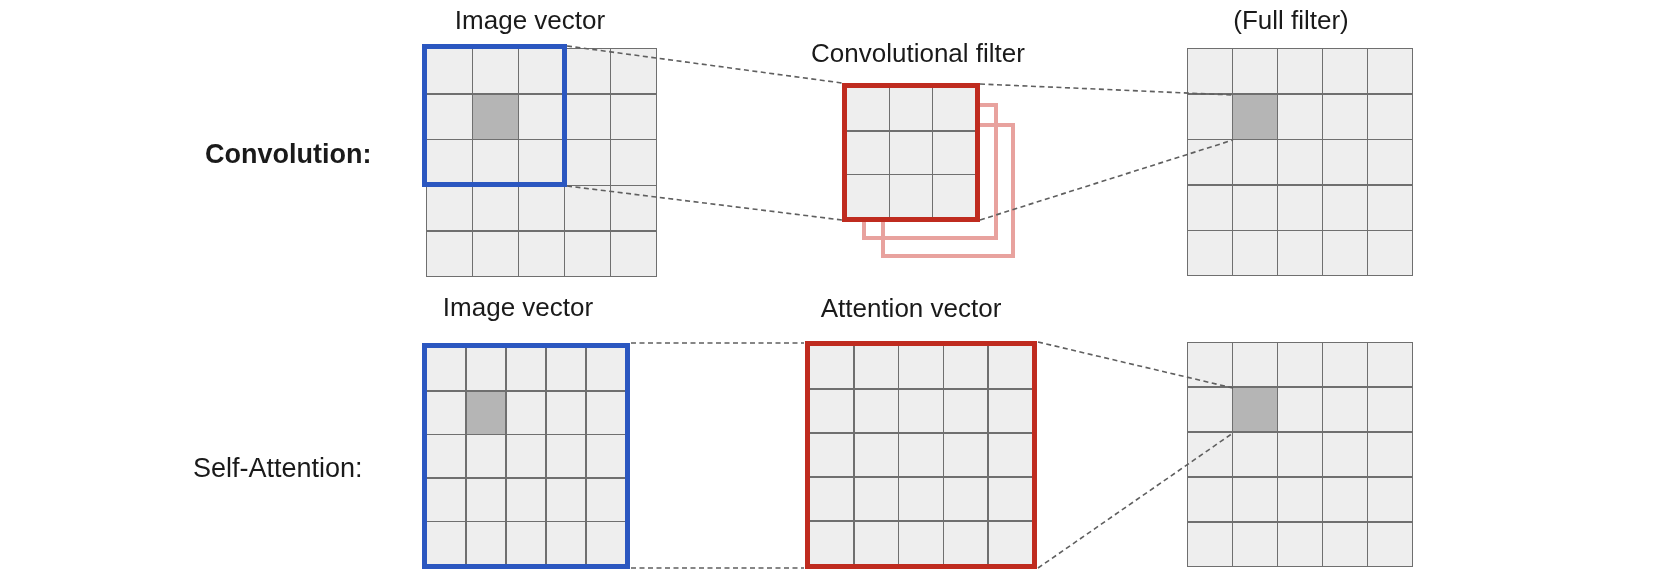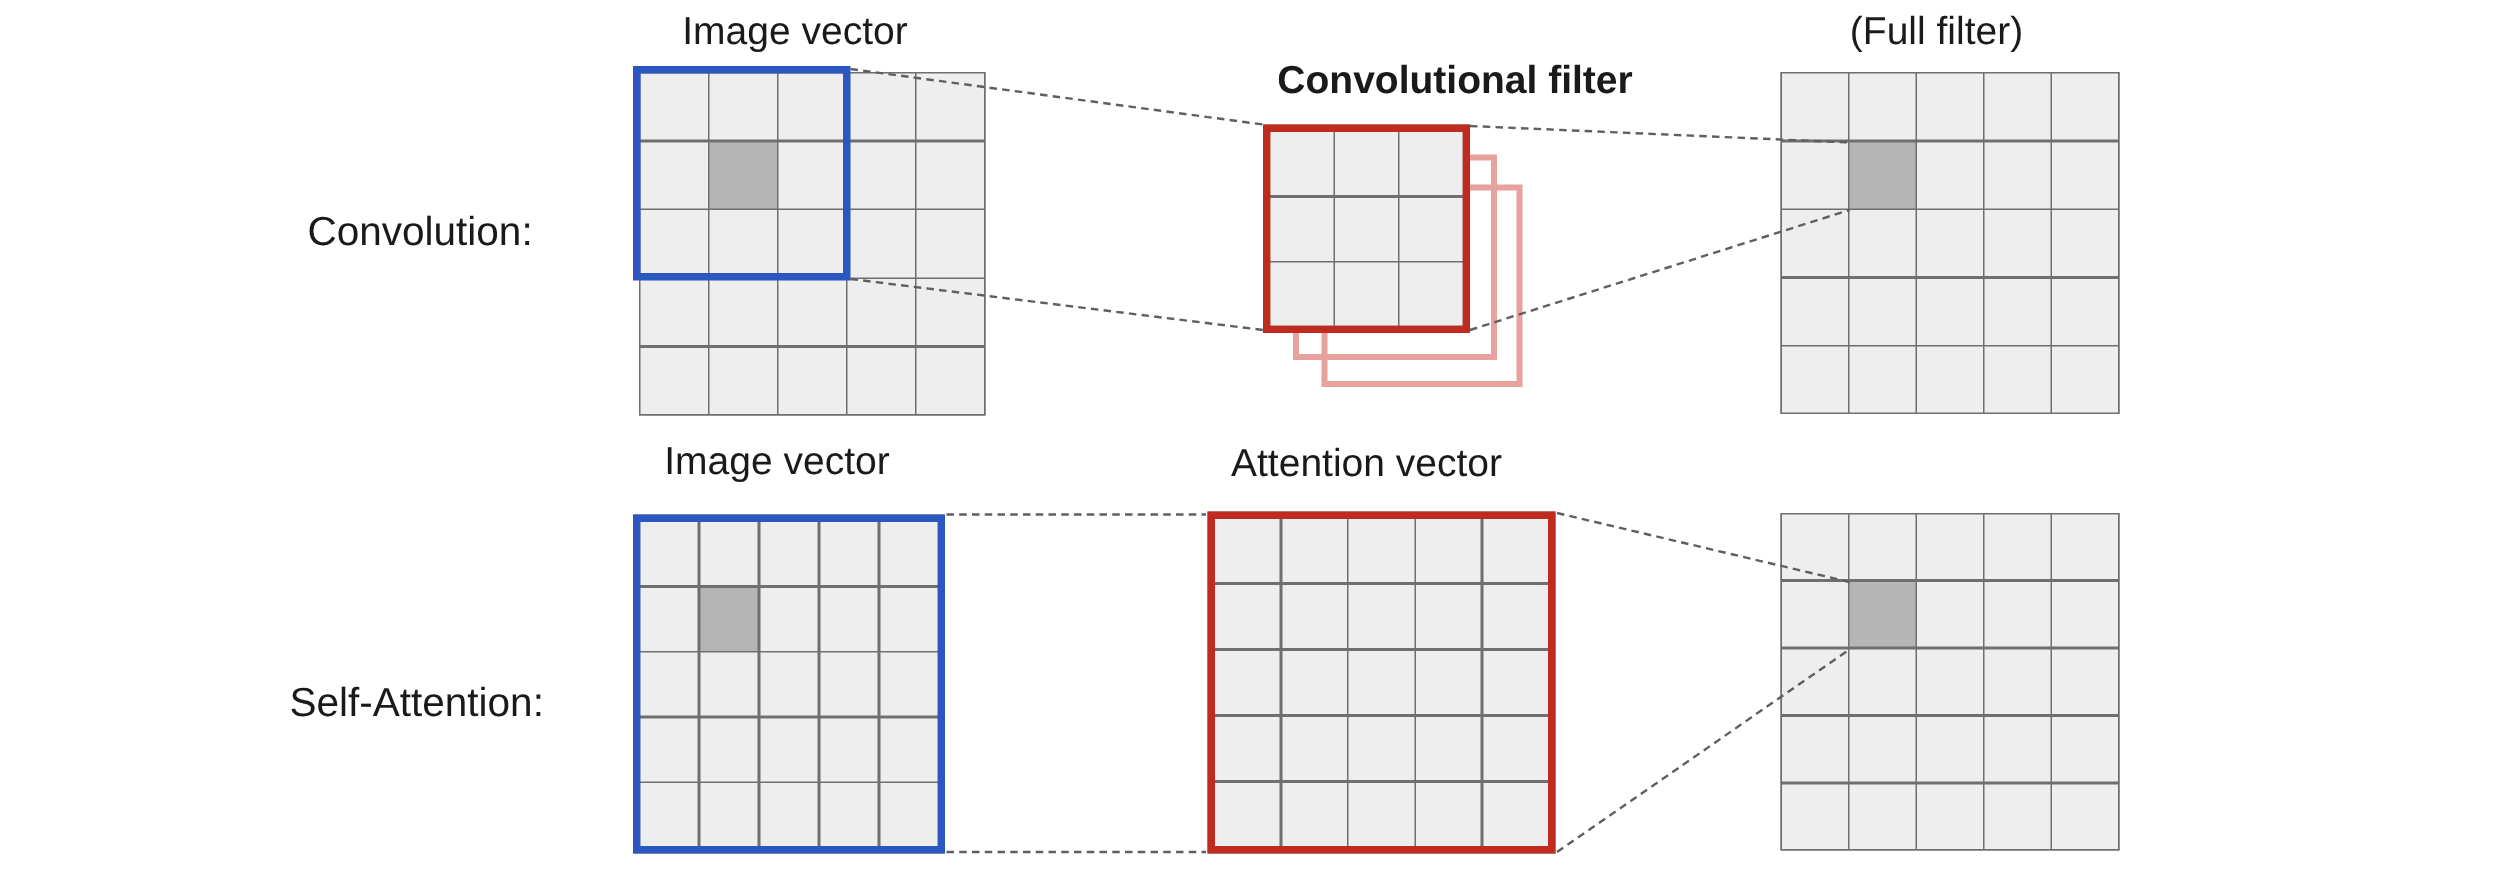--- a/index.html
+++ b/index.html
@@ -55,25 +55,25 @@
   .overlay{
     position:absolute; left:0; top:0; width:1663px; height:579px;
     z-index:6; pointer-events:none;
   }
   .overlay line{
     stroke:var(--connector); stroke-width:1.6; stroke-dasharray:5 3.5;
     fill:none;
   }
   
   .t-image-top{left:530px; top:5px;}
-  .t-filter{left:970px; top:38px;font-weight:bold;}
+  .t-filter{left:918px; top:38px;}
   .t-padding{left:1291px; top:5px;}
   .t-image-bot{left:518px; top:292px;}
   .t-attention{left:911px; top:293px;text-align:center;}
-  .l-conv{left:205px; top:138px;}
+  .l-conv{left:205px; top:138px;font-weight:bold;}
   .l-sa{left:193px; top:432px;margin-top:20px;}
 </style>
 </head>
 <body>
 
 <div class="canvas">
 
   <div class="rowlabel l-conv">Convolution:</div>
   <div class="rowlabel l-sa">Self-Attention:</div>
 

